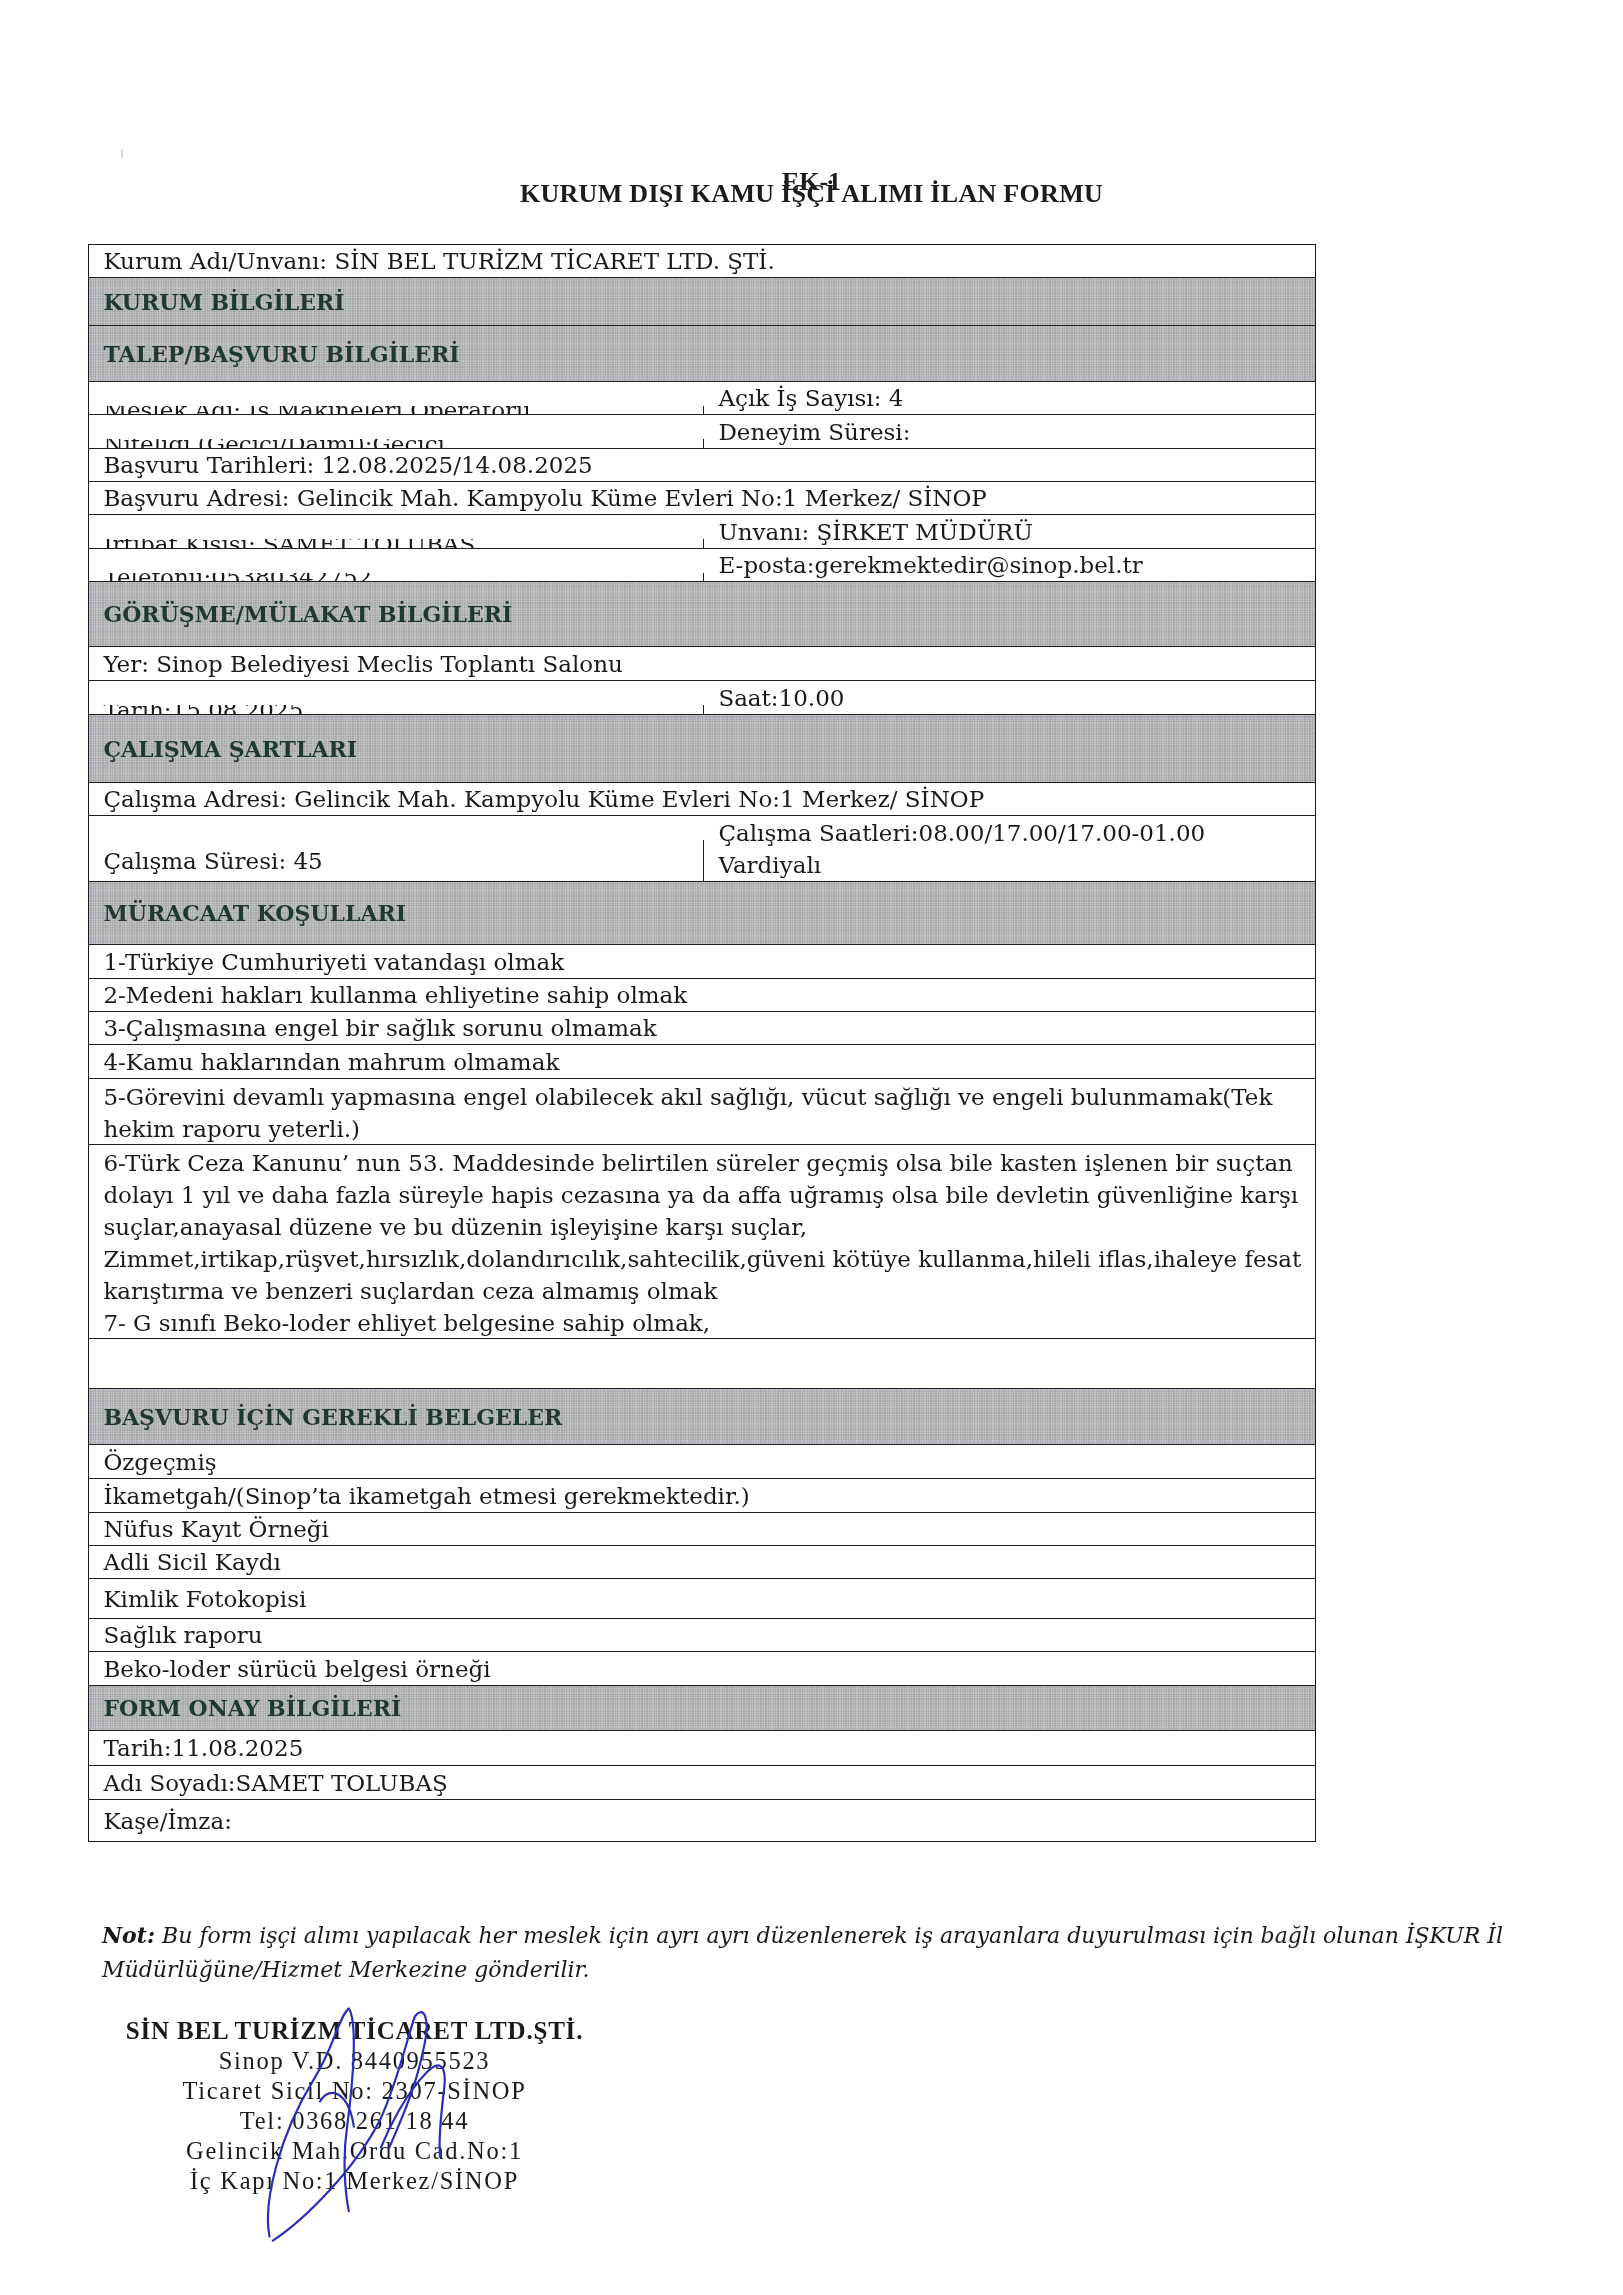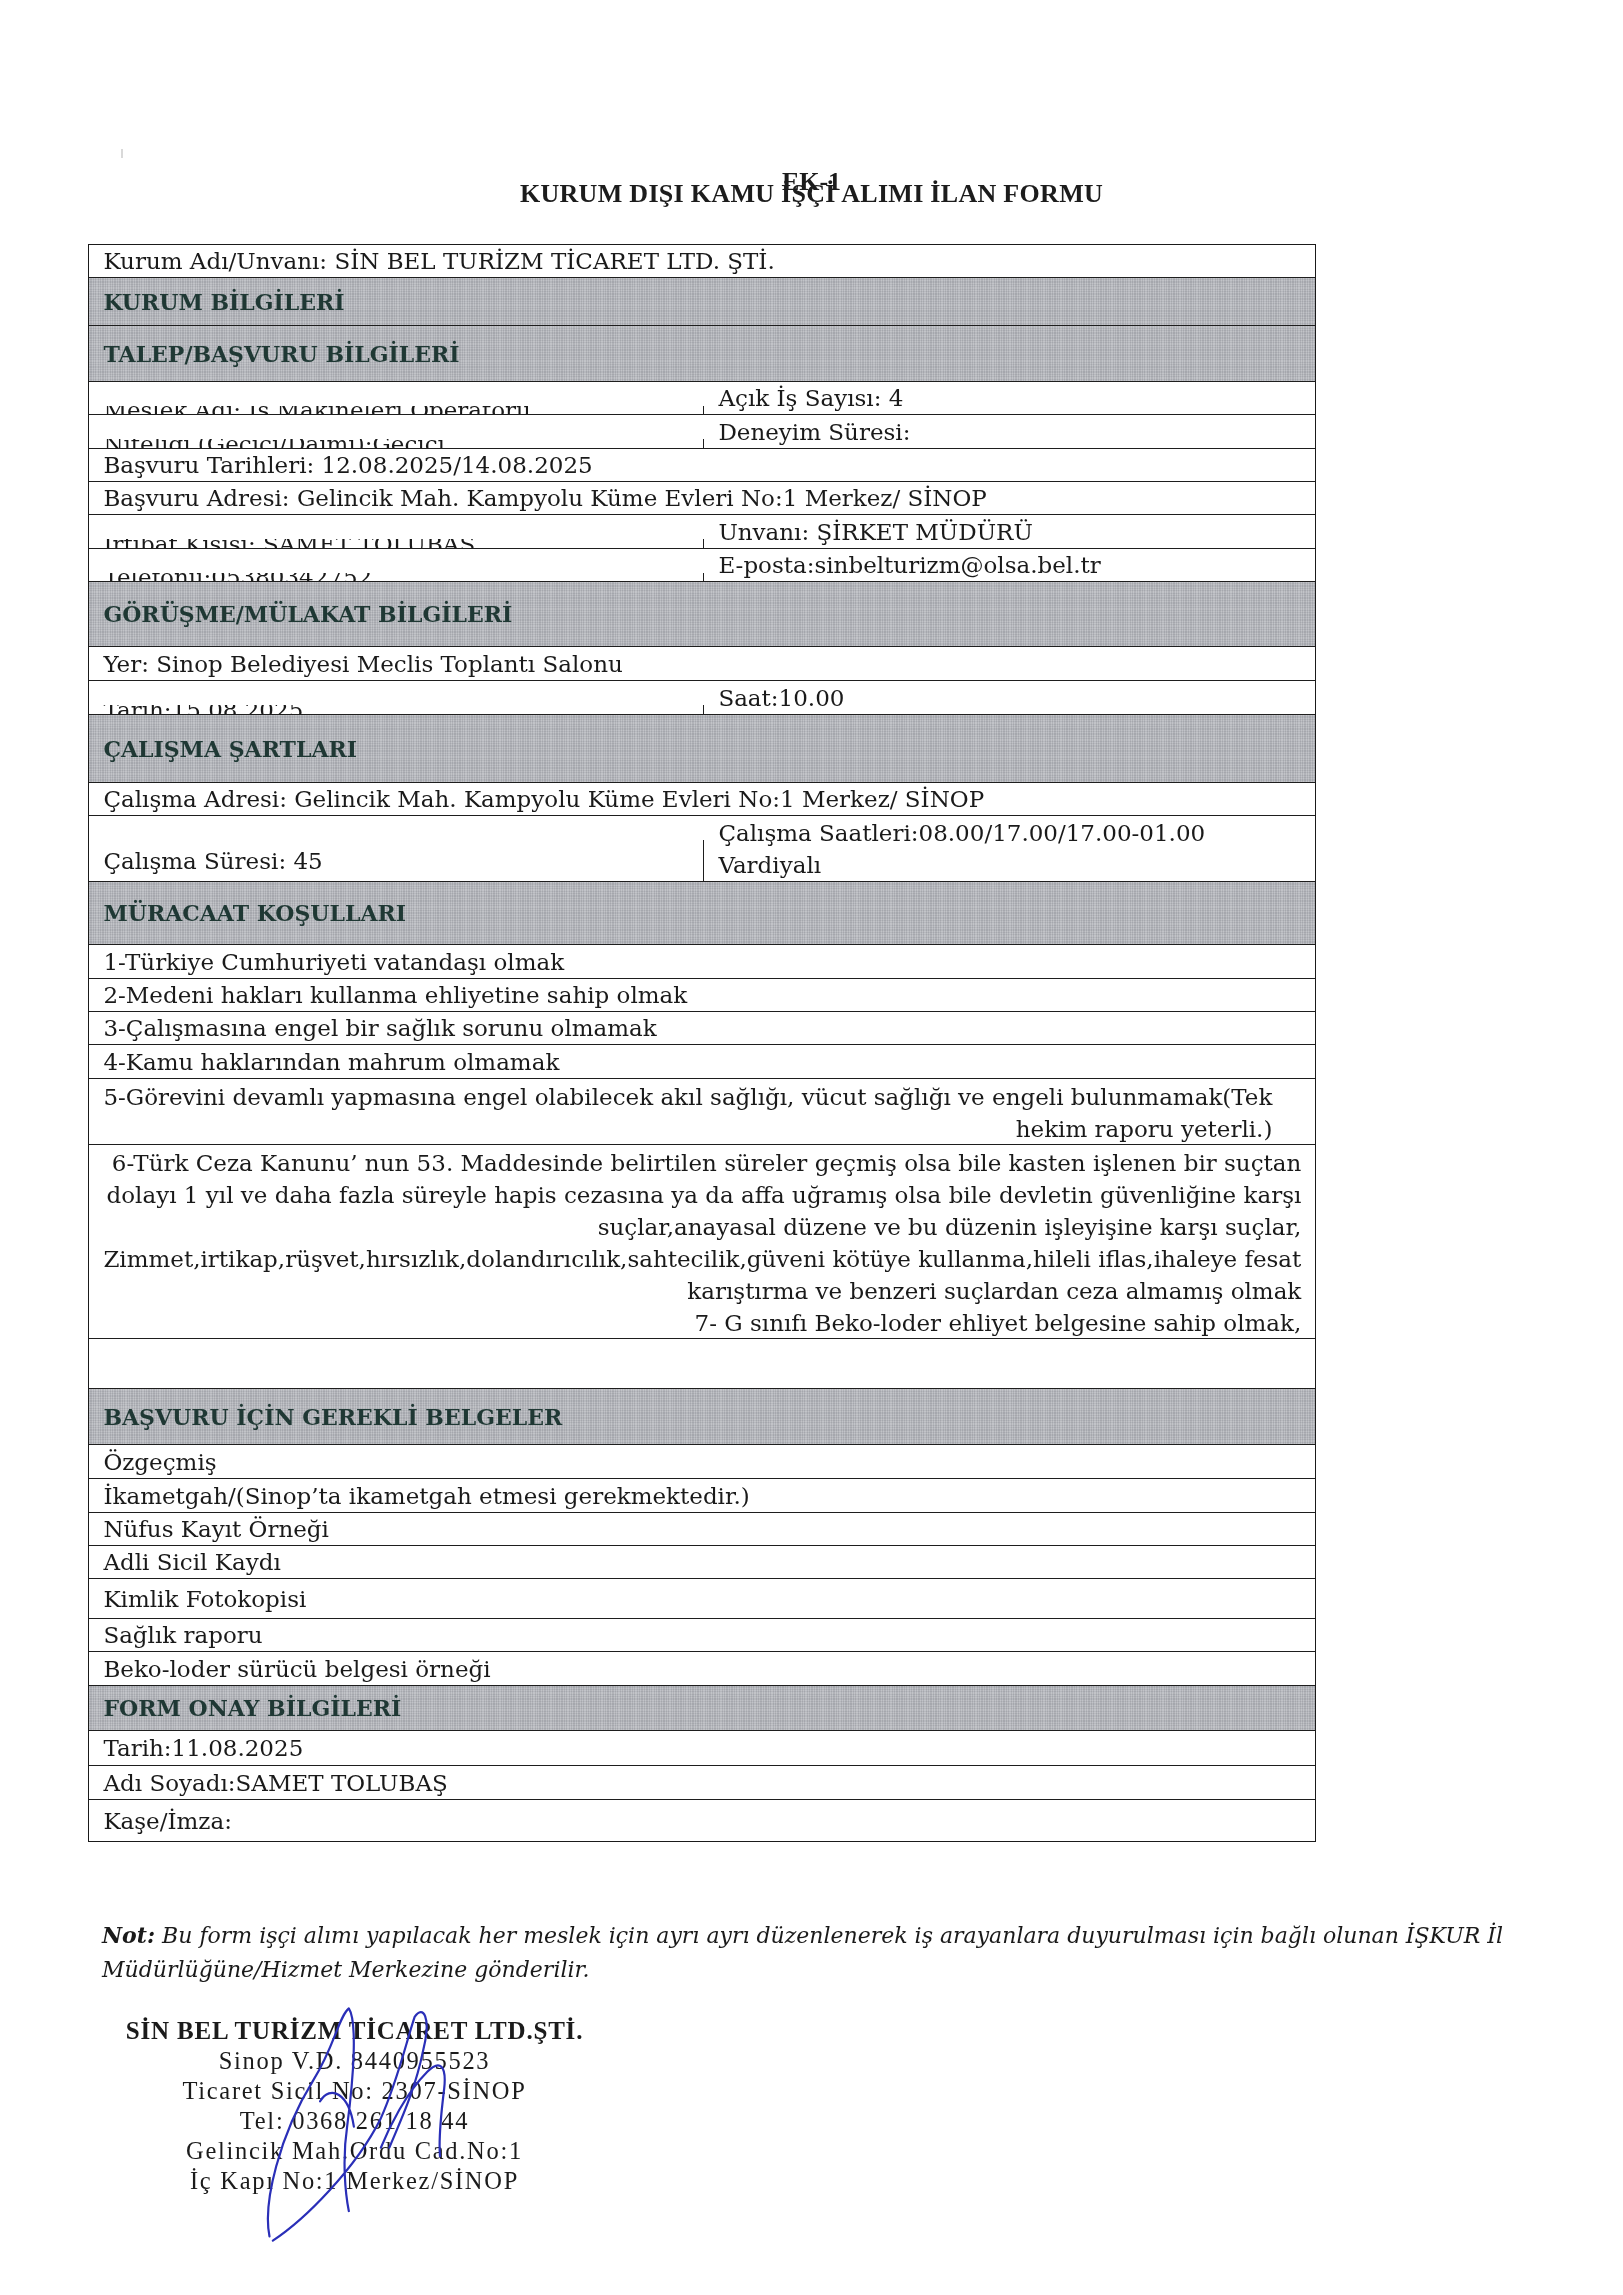--- a/index.html
+++ b/index.html
@@ -19,21 +19,21 @@
          background-image: repeating-linear-gradient(90deg, rgba(255,255,255,0.10) 0 0.8px, rgba(0,0,0,0.05) 0.8px 1.7px),
                            repeating-linear-gradient(0deg, rgba(255,255,255,0.08) 0 0.8px, rgba(0,0,0,0.04) 0.8px 1.7px); }
   .hdr .cell { font-family: "DejaVu Serif", "Liberation Serif", serif; font-weight: bold;
                color: #1f3834; font-size: 22px; align-items: center; }
   .cell { box-sizing: border-box; padding: 0 0 0 14.4px; font-size: 23px; line-height: 32px;
           display: flex; align-items: center; white-space: nowrap; overflow: hidden; }
   .cell.full { width: 100%; }
   .cell.left { width: 615px; border-right: 1.7px solid #1e1e1e; margin-top: 24px; }
   .cell.right { flex: 1; }
   .cell.multi { white-space: normal; align-items: flex-start; padding-top: 1.7px; padding-right: 25px; }
-  .cell.multi .line { display: block; white-space: nowrap; text-align: right; }
+  .cell.multi .line { display: block; white-space: nowrap; }
   .cell.stack { flex-direction: column; align-items: flex-start; justify-content: center; }
 
   #note { position: absolute; left: 102px; top: 1918px; width: 1505px;
           font-family: "DejaVu Serif", "Liberation Serif", serif; font-style: italic; font-size: 22px; line-height: 34px; color: #1a1a1a; }
   #note b { font-weight: bold; }
 
   #stamp { position: absolute; left: 118px; top: 2016px; width: 473px;
            font-family: Liberation Serif, serif; color: #1b1b1b; text-align: center; }
   #stamp .s-line { display: block; font-size: 24.5px; line-height: 30px; letter-spacing: 1.7px; }
   #stamp .s-line.first { font-weight: bold; font-size: 25px; letter-spacing: 0.8px; }
@@ -73,21 +73,21 @@
   </div>
   <div class="row" style="height:33px">
     <div class="cell full">Başvuru Adresi: Gelincik Mah. Kampyolu Küme Evleri No:1 Merkez/ SİNOP</div>
   </div>
   <div class="row" style="height:34px">
     <div class="cell left">İrtibat Kişisi: SAMET TOLUBAŞ</div>
     <div class="cell right">Unvanı: ŞİRKET MÜDÜRÜ</div>
   </div>
   <div class="row" style="height:33px">
     <div class="cell left">Telefonu:05380342752</div>
-    <div class="cell right">E-posta:sinbelturizm@olsa.bel.tr</div>
+    <div class="cell right">E-posta:gerekmektedir@sinop.bel.tr</div>
   </div>
 
   <div class="row hdr" style="height:65px">
     <div class="cell full">GÖRÜŞME/MÜLAKAT BİLGİLERİ</div>
   </div>
   <div class="row" style="height:34px">
     <div class="cell full">Yer: Sinop Belediyesi Meclis Toplantı Salonu</div>
   </div>
   <div class="row" style="height:34px">
     <div class="cell left">Tarih:15.08.2025</div>

